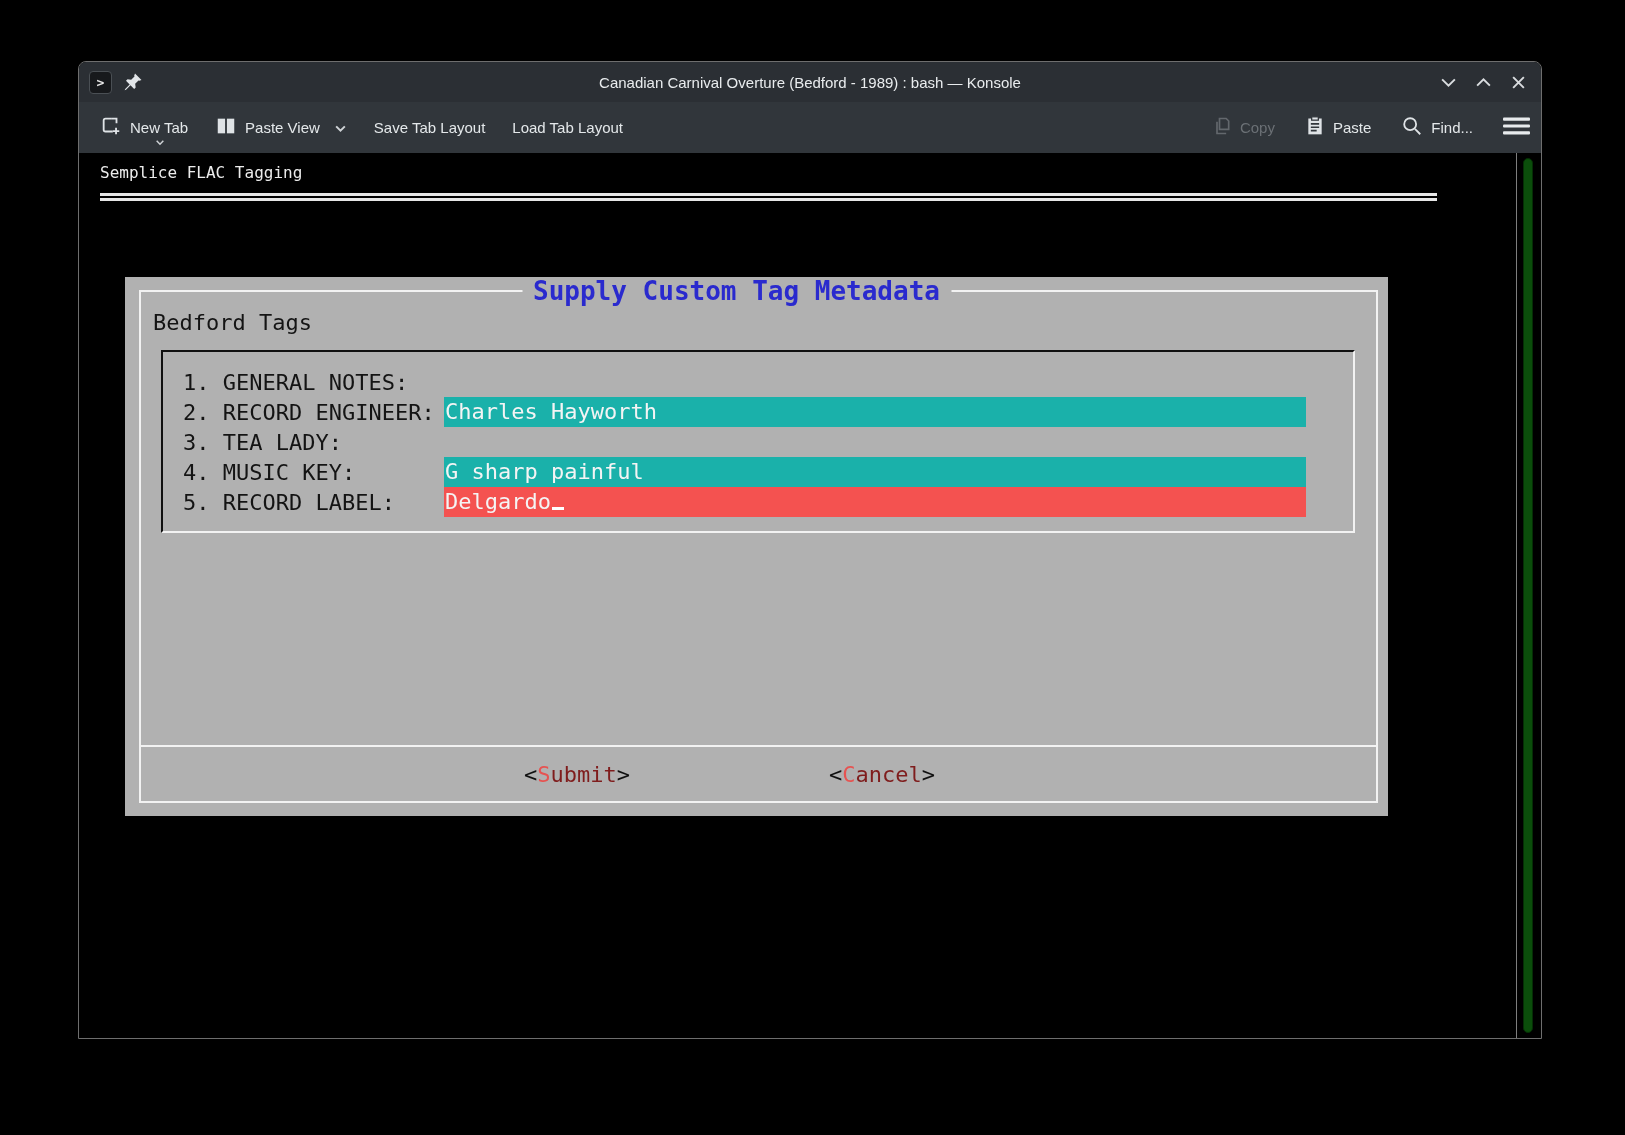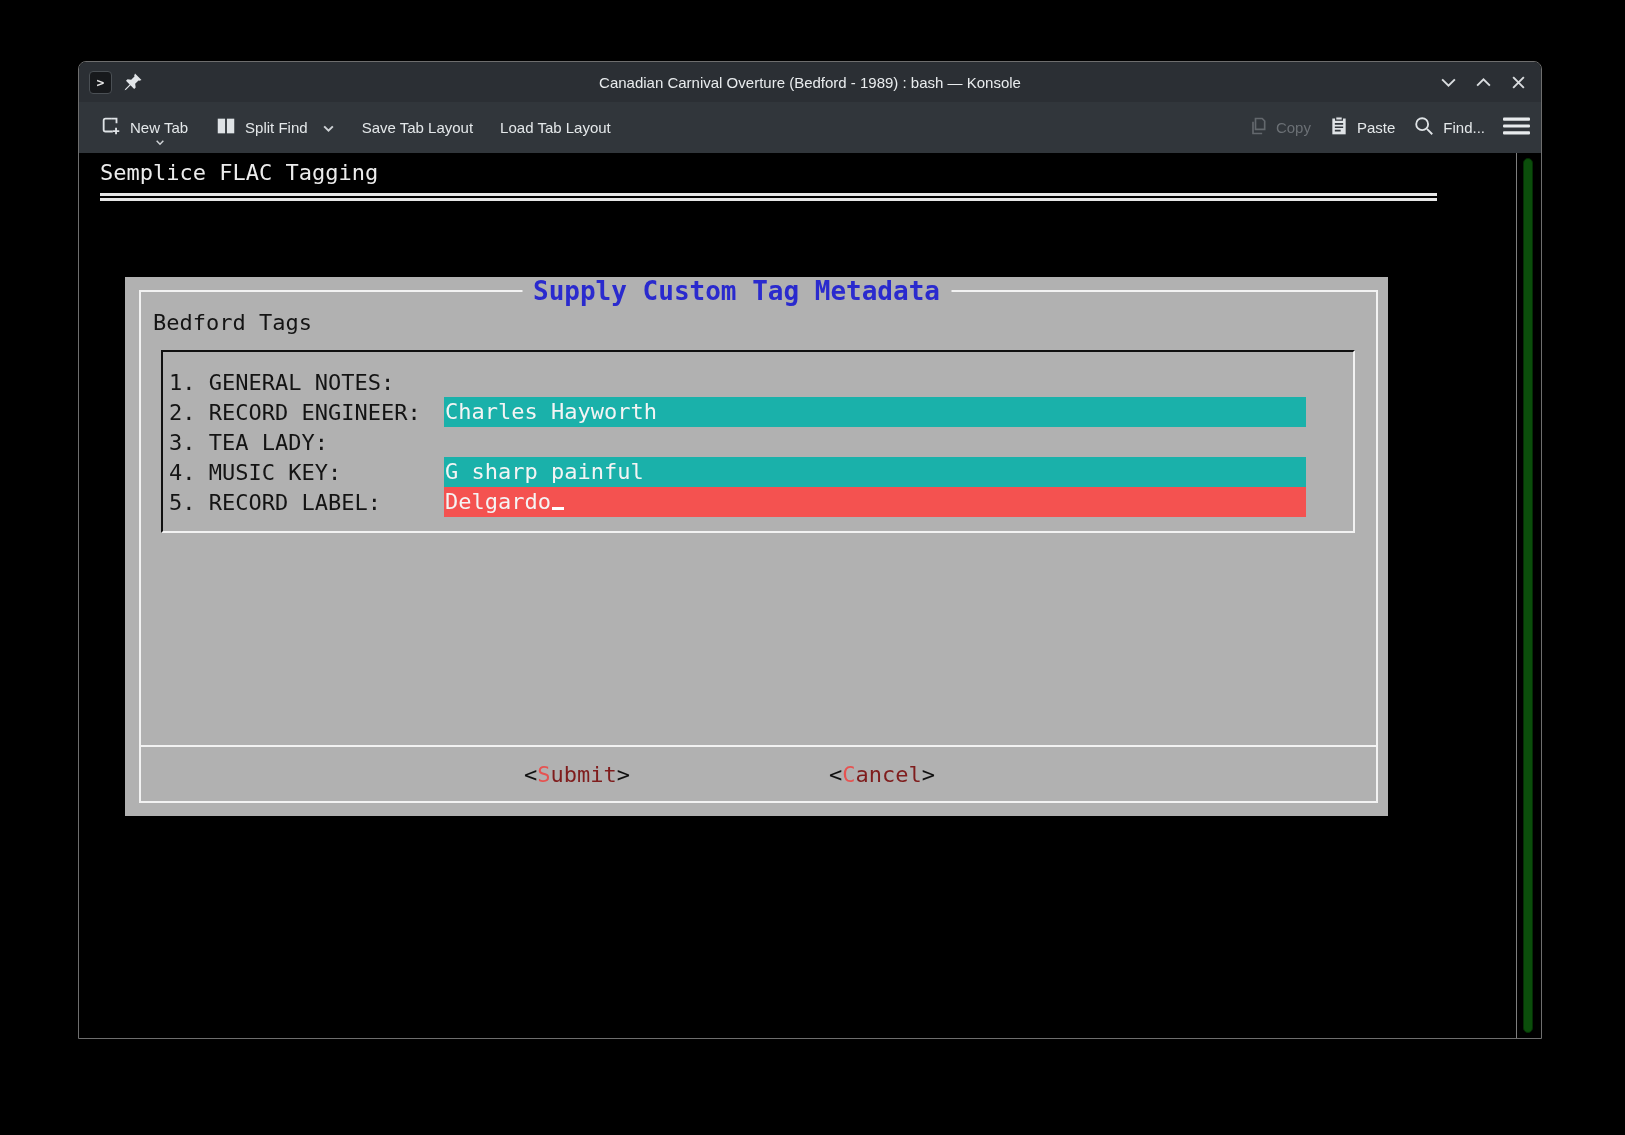--- a/index.html
+++ b/index.html
@@ -24,51 +24,51 @@
               font-weight:bold; }
   .pin-wrap { margin-left:11px; display:flex; align-items:center; }
   .tb-controls { margin-left:auto; display:flex; align-items:center; gap:17px; }
   .tb-controls span { display:flex; align-items:center; justify-content:center;
                       width:18px; height:18px; cursor:default; }
 
   
   .toolbar { height:51px; background:var(--toolbar-bg,#31363b); display:flex;
              align-items:center; padding:0 11px 0 21px; color:#e4e8ea; font-size:15px; }
   .tool-left { display:flex; align-items:center; gap:27px; }
-  .tool-right { margin-left:auto; display:flex; align-items:center; gap:18px; }
+  .tool-right { margin-left:auto; display:flex; align-items:center; gap:30px; }
   .tool-btn { position:relative; display:flex; align-items:center; gap:8px;
               white-space:nowrap; cursor:default; }
   .tool-btn.disabled { color:#6b7075; }
   .mini-caret { position:absolute; bottom:-9px; left:62%; }
 
   
   .terminal { position:absolute; left:0; top:91px; width:1437px; height:885px;
               background:#000; font-family:"DejaVu Sans Mono", monospace; }
-  .term-heading { position:absolute; left:21px; top:5px; font-size:22px;
+  .term-heading { position:absolute; left:21px; top:5px; font-size:16px;
                   line-height:30px; color:#ececec; white-space:pre; }
   .term-rule { position:absolute; left:21px; top:40px; width:1337px; height:0;
                border-top:8px double #e6e6e6; }
 
   
   .dialog { position:absolute; left:46px; top:124px; width:1263px; height:539px;
             background:var(--dialog-bg,#b1b1b1); font-size:22px; }
   .dialog-frame { position:absolute; left:14px; top:13px; right:10px; bottom:13px;
                   border:2px solid #f2f2f2; }
   .dialog-title { position:absolute; top:-15px; left:calc(50% - 22px);
                   transform:translateX(-50%); background:var(--dialog-bg,#b1b1b1);
                   padding:0 11px; color:var(--dialog-title,#2a2ace); font-weight:bold;
                   font-size:26px; line-height:28px; white-space:nowrap; }
   .dialog-subtitle { position:absolute; left:28px; top:31px; color:#141414;
                      line-height:30px; white-space:pre; }
   .form-box { position:absolute; left:36px; top:73px; width:1194px; height:183px;
               border-top:2px solid #101010; border-left:2px solid #101010;
               border-right:2px solid #f2f2f2; border-bottom:2px solid #f2f2f2;
               padding-top:15px; }
   .form-row { display:flex; height:30px; align-items:center; }
-  .fl { width:281px; padding-left:6px; color:#141414; white-space:pre; }
+  .fl { width:281px; padding-left:20px; color:#141414; white-space:pre; }
   .fv { width:862px; height:30px; line-height:30px; color:#f4f4f4;
         padding-left:1px; white-space:pre; cursor:text; }
   .fv.filled { background:var(--field-filled,#1ab1aa); }
   .fv.active { background:var(--field-active,#f45250); }
   .cursor { display:inline-block; width:12px; height:3px; background:#ffffff;
             vertical-align:-1px; margin-left:1px; }
   .button-sep { position:absolute; left:0; right:0; top:453px;
                 border-top:2px solid #f2f2f2; }
   .btn { position:absolute; top:483px; line-height:30px; color:#101010;
          white-space:pre; cursor:default; }
@@ -136,21 +136,21 @@
               </svg>
           </span>
         </div>
         <div class="tool-btn">
           <span>
             <svg width="22" height="22" viewBox="0 0 24 24" fill="#dfe3e6">
               <rect x="3" y="4" width="8" height="16"></rect>
                 <rect x="13" y="4" width="8" height="16"></rect>
             </svg>
           </span>
-          <span>Split Find</span>
+          <span>Paste View</span>
           <span style="margin-left:6px;">
             <svg width="13" height="9" viewBox="0 0 12 8" fill="none" stroke="#cfd3d6" stroke-width="1.8">
                 <path d="M2 2 L6 6 L10 2"></path>
               </svg>
           </span>
         </div>
         <div class="tool-btn">
           <span>Save Tab Layout</span>
         </div>
         <div class="tool-btn">

